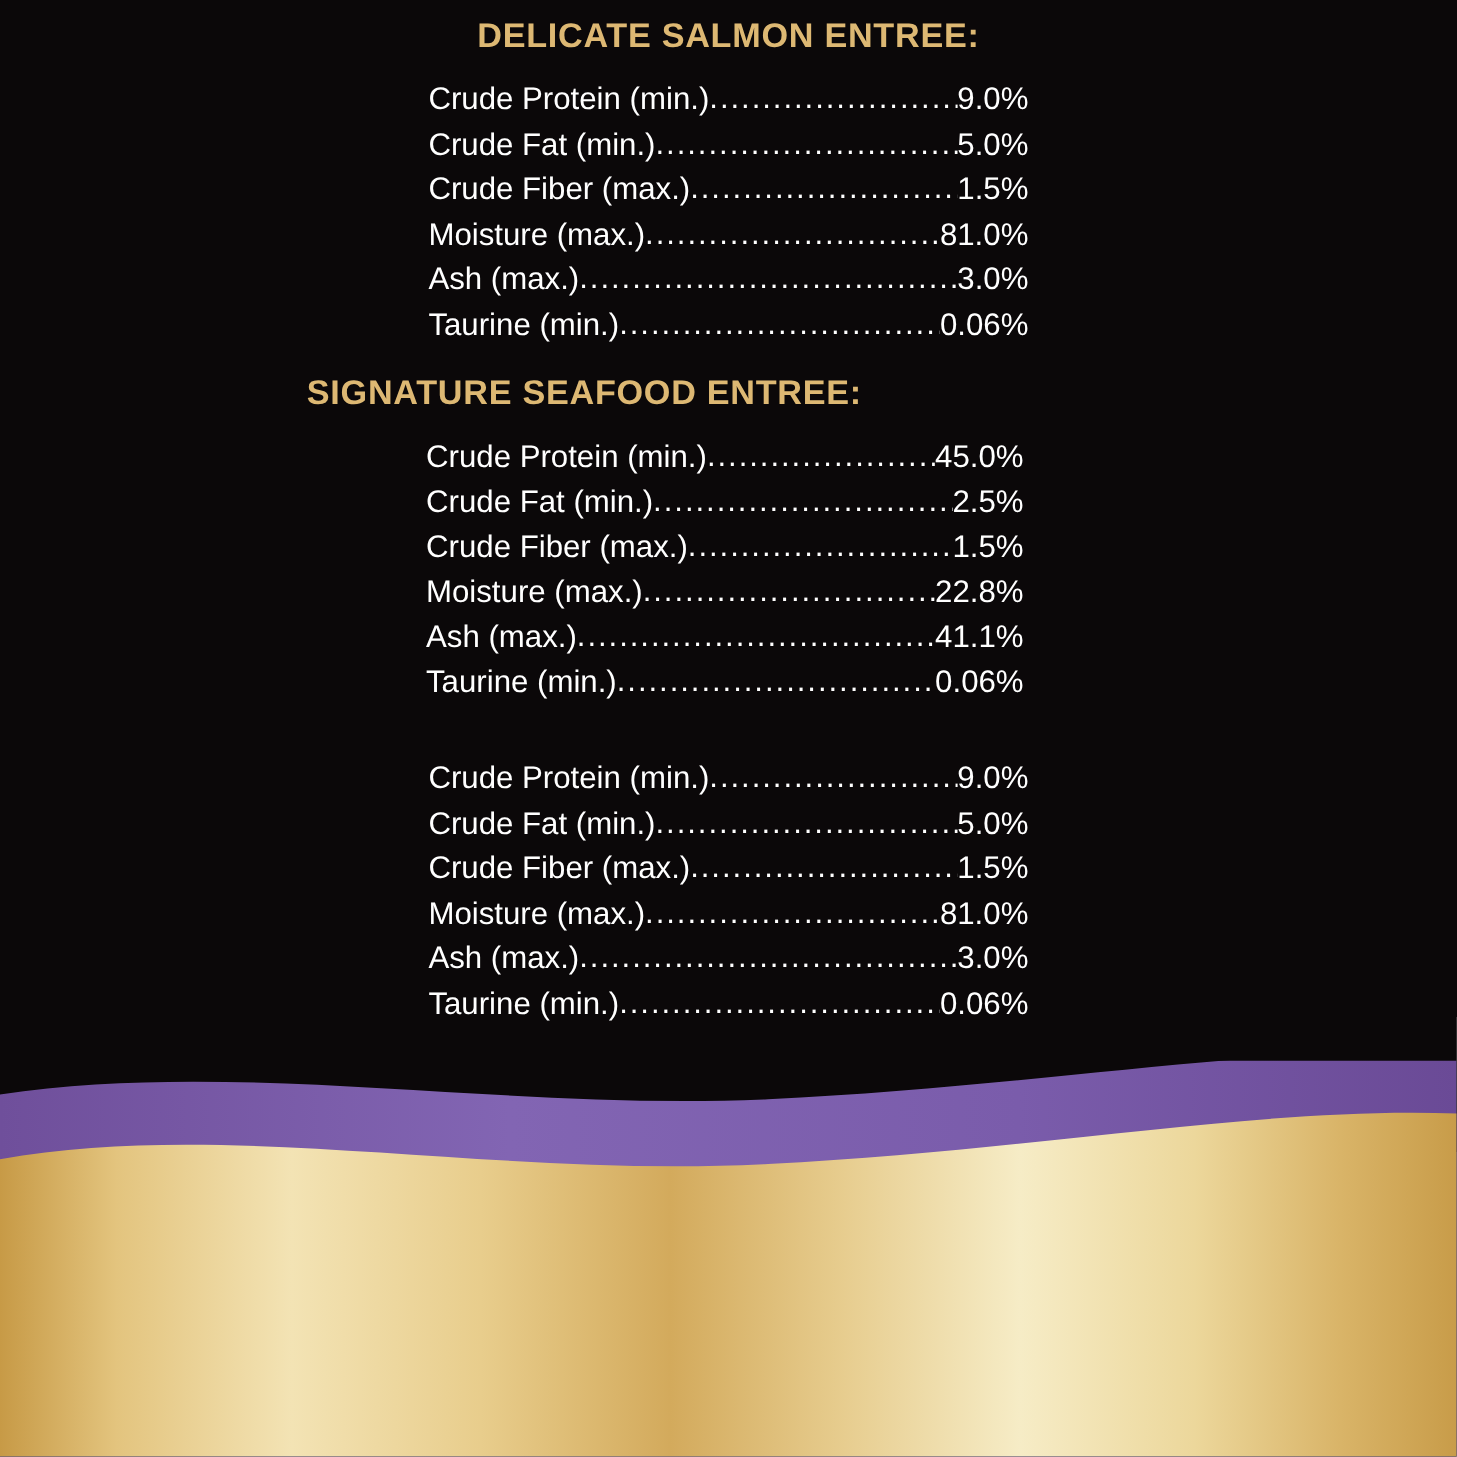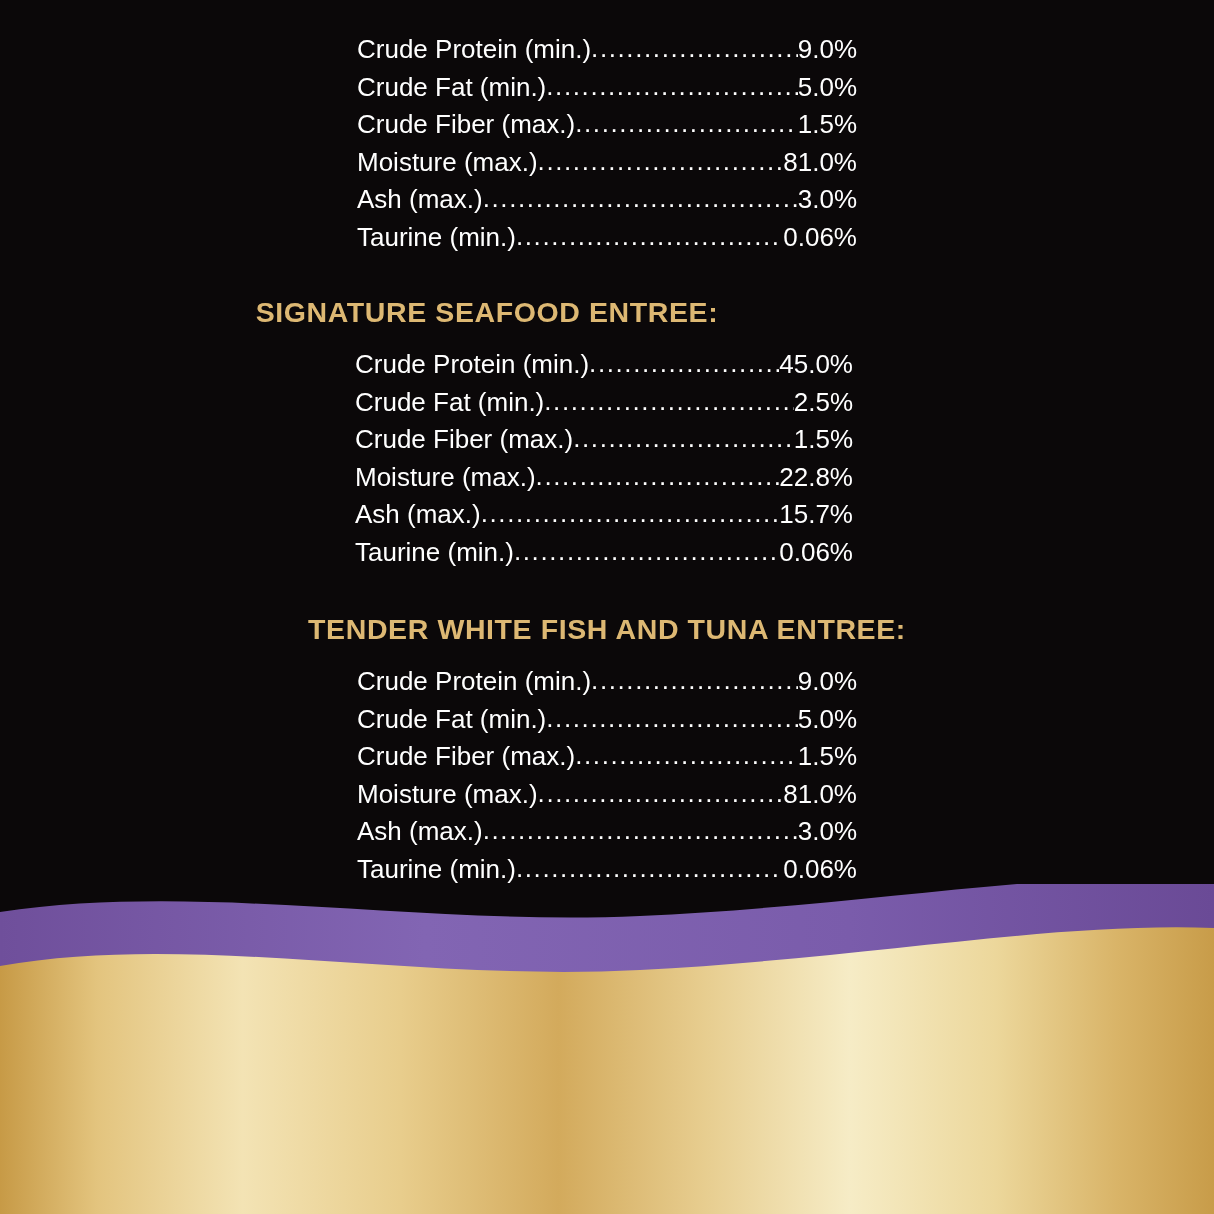--- a/index.html
+++ b/index.html
@@ -61,21 +61,21 @@
   .row .value { flex: 0 0 auto; }
 
   
   .sec-0 .rows { width: 500px; margin-left: 357px; }
   .sec-1 .rows { width: 498px; margin-left: 355px; }
   .sec-2 .rows { width: 500px; margin-left: 357px; }
 
   .sec-0 .section-title { margin-left: 0px; }
 
   #sec-0 { position: absolute; left: 0; top: 14px; width: 1214px; }
-  #sec-1 { position: absolute; left: 0; top: 296px; width: 974px; }
+  #sec-1 { position: absolute; left: 0; top: 312px; width: 974px; }
   #sec-2 { position: absolute; left: 0; top: 613px; width: 1214px; }
 
   #sec-0 .rows { margin-top: 17px; }
   #sec-1 .rows { margin-top: 17px; }
   #sec-2 .rows { margin-top: 17px; }
 
   
   .wave-wrap {
     position: absolute;
     left: 0;
@@ -86,20 +86,21 @@
   .wave-wrap svg { display: block; }
 </style>
 </head>
 <body>
 
 <div id="page">
 
   <div class="panel-black"></div>
 
   <div class="section sec-0" id="sec-0">
+    <div class="section-title">DELICATE SALMON ENTREE:</div>
     <div class="rows">
       <div class="row">
         <span class="label">Crude Protein (min.)</span>
         <span class="dots">........................................................................</span>
         <span class="value">9.0%</span>
       </div>
       <div class="row">
         <span class="label">Crude Fat (min.)</span>
         <span class="dots">........................................................................</span>
         <span class="value">5.0%</span>
@@ -146,32 +147,31 @@
         <span class="value">1.5%</span>
       </div>
       <div class="row">
         <span class="label">Moisture (max.)</span>
         <span class="dots">........................................................................</span>
         <span class="value">22.8%</span>
       </div>
       <div class="row">
         <span class="label">Ash (max.)</span>
         <span class="dots">........................................................................</span>
-        <span class="value">15.7%</span>
+        <span class="value">41.1%</span>
       </div>
       <div class="row">
         <span class="label">Taurine (min.)</span>
         <span class="dots">........................................................................</span>
         <span class="value">0.06%</span>
       </div>
     </div>
   </div>
 
   <div class="section sec-2" id="sec-2">
-    <div class="section-title">TENDER WHITE FISH AND TUNA ENTREE:</div>
     <div class="rows">
       <div class="row">
         <span class="label">Crude Protein (min.)</span>
         <span class="dots">........................................................................</span>
         <span class="value">9.0%</span>
       </div>
       <div class="row">
         <span class="label">Crude Fat (min.)</span>
         <span class="dots">........................................................................</span>
         <span class="value">5.0%</span>

